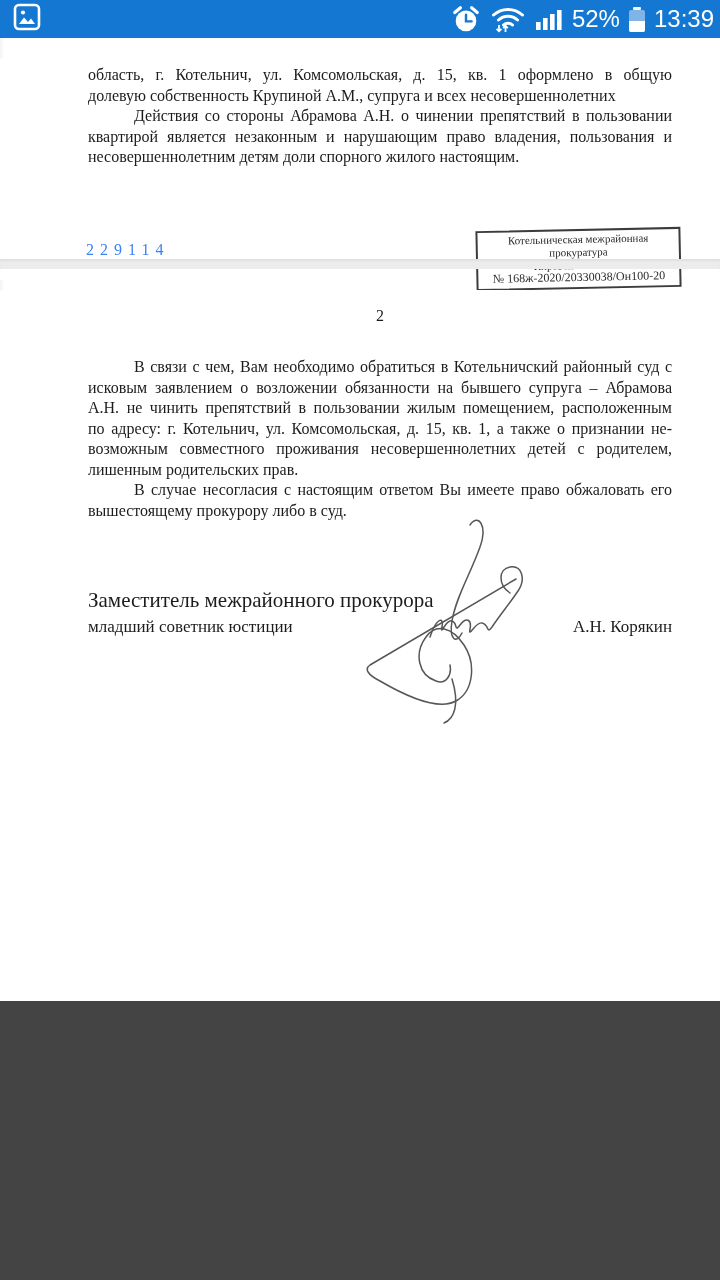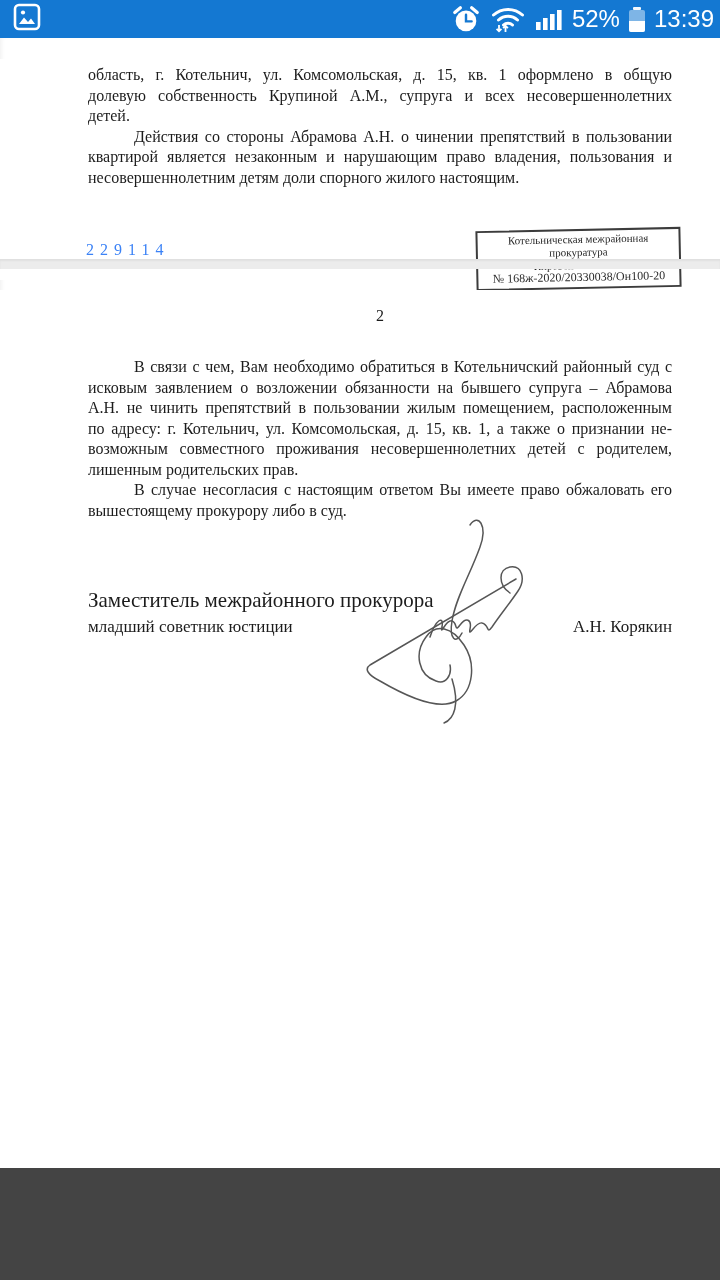--- a/index.html
+++ b/index.html
@@ -1,16 +1,16 @@
 <!DOCTYPE html>
 <html><head>
 <meta charset="utf-8">
 <style>
   html,body{margin:0;padding:0;background:#444;}
-  .screen{position:relative;width:720px;height:1168px;background:#ffffff;overflow:hidden;
+  .screen{position:relative;width:720px;height:1001px;background:#ffffff;overflow:hidden;
           font-family:"Liberation Serif","DejaVu Serif",serif;color:#1c1c1c;}
 
   
   .statusbar{position:absolute;left:0;top:0;width:720px;height:38px;background:#1478d2;
              display:flex;align-items:center;justify-content:space-between;
              font-family:"Liberation Sans","DejaVu Sans",sans-serif;color:#fff;}
   .sb-left{display:flex;align-items:center;padding-left:12px;}
   .sb-right{display:flex;align-items:center;gap:9px;padding-right:6px;}
   .sb-right svg{display:block;}
   .sb-text{font-size:24px;line-height:38px;font-weight:400;}
@@ -109,21 +109,20 @@
     </div>
   </div>
 
   <div class="viewer">
 
     <section class="page page1">
       <div class="text-col" style="top:6px">
         <div class="tblock">
             <div class="tline">область, г. Котельнич, ул. Комсомольская, д. 15, кв. 1 оформлено в общую</div>
             <div class="tline">долевую собственность Крупиной А.М., супруга и всех несовершеннолетних</div>
-            <div class="tline">детей.</div>
           </div>
         <div class="tblock indent">
             <div class="tline">Действия со стороны Абрамова А.Н. о чинении препятствий в пользовании</div>
             <div class="tline">квартирой является незаконным и нарушающим право владения, пользования и</div>
             <div class="tline">несовершеннолетним детям доли спорного жилого настоящим.</div>
           </div>
       </div>
       <div class="faint-number">229114</div>
       <div class="stamp">
           <div class="tline">Котельническая межрайонная прокуратура</div>

